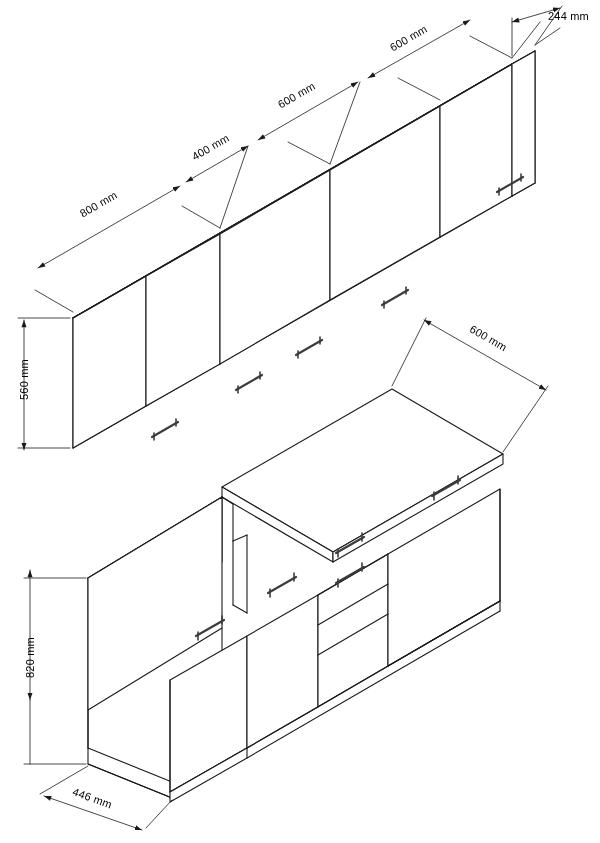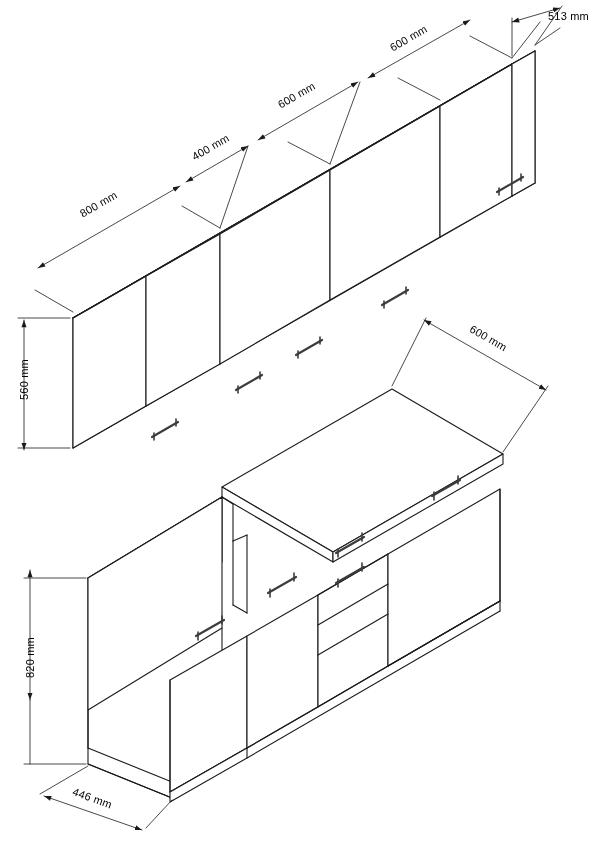--- a/index.html
+++ b/index.html
@@ -227,21 +227,21 @@
   </svg>
 
   <div class="dimlabel" style="left:78px; top:198px; transform: rotate(-30deg);">800 mm</div>
 
   <div class="dimlabel" style="left:190px; top:141px; transform: rotate(-30deg);">400 mm</div>
 
   <div class="dimlabel" style="left:276px; top:89px; transform: rotate(-30deg);">600 mm</div>
 
   <div class="dimlabel" style="left:388px; top:32px; transform: rotate(-30deg);">600 mm</div>
 
-  <div class="dimlabel" style="left:548px; top:10px;">513 mm</div>
+  <div class="dimlabel" style="left:548px; top:10px;">244 mm</div>
 
   <div class="dimlabel rot90" style="left:18px; top:400px;">560 mm</div>
 
   <div class="dimlabel" style="left:468px; top:332px; transform: rotate(30deg);">600 mm</div>
 
   <div class="dimlabel rot90" style="left:24px; top:678px;">820 mm</div>
 
   <div class="dimlabel" style="left:72px; top:792px; transform: rotate(20deg);">446 mm</div>
 
 </div>

